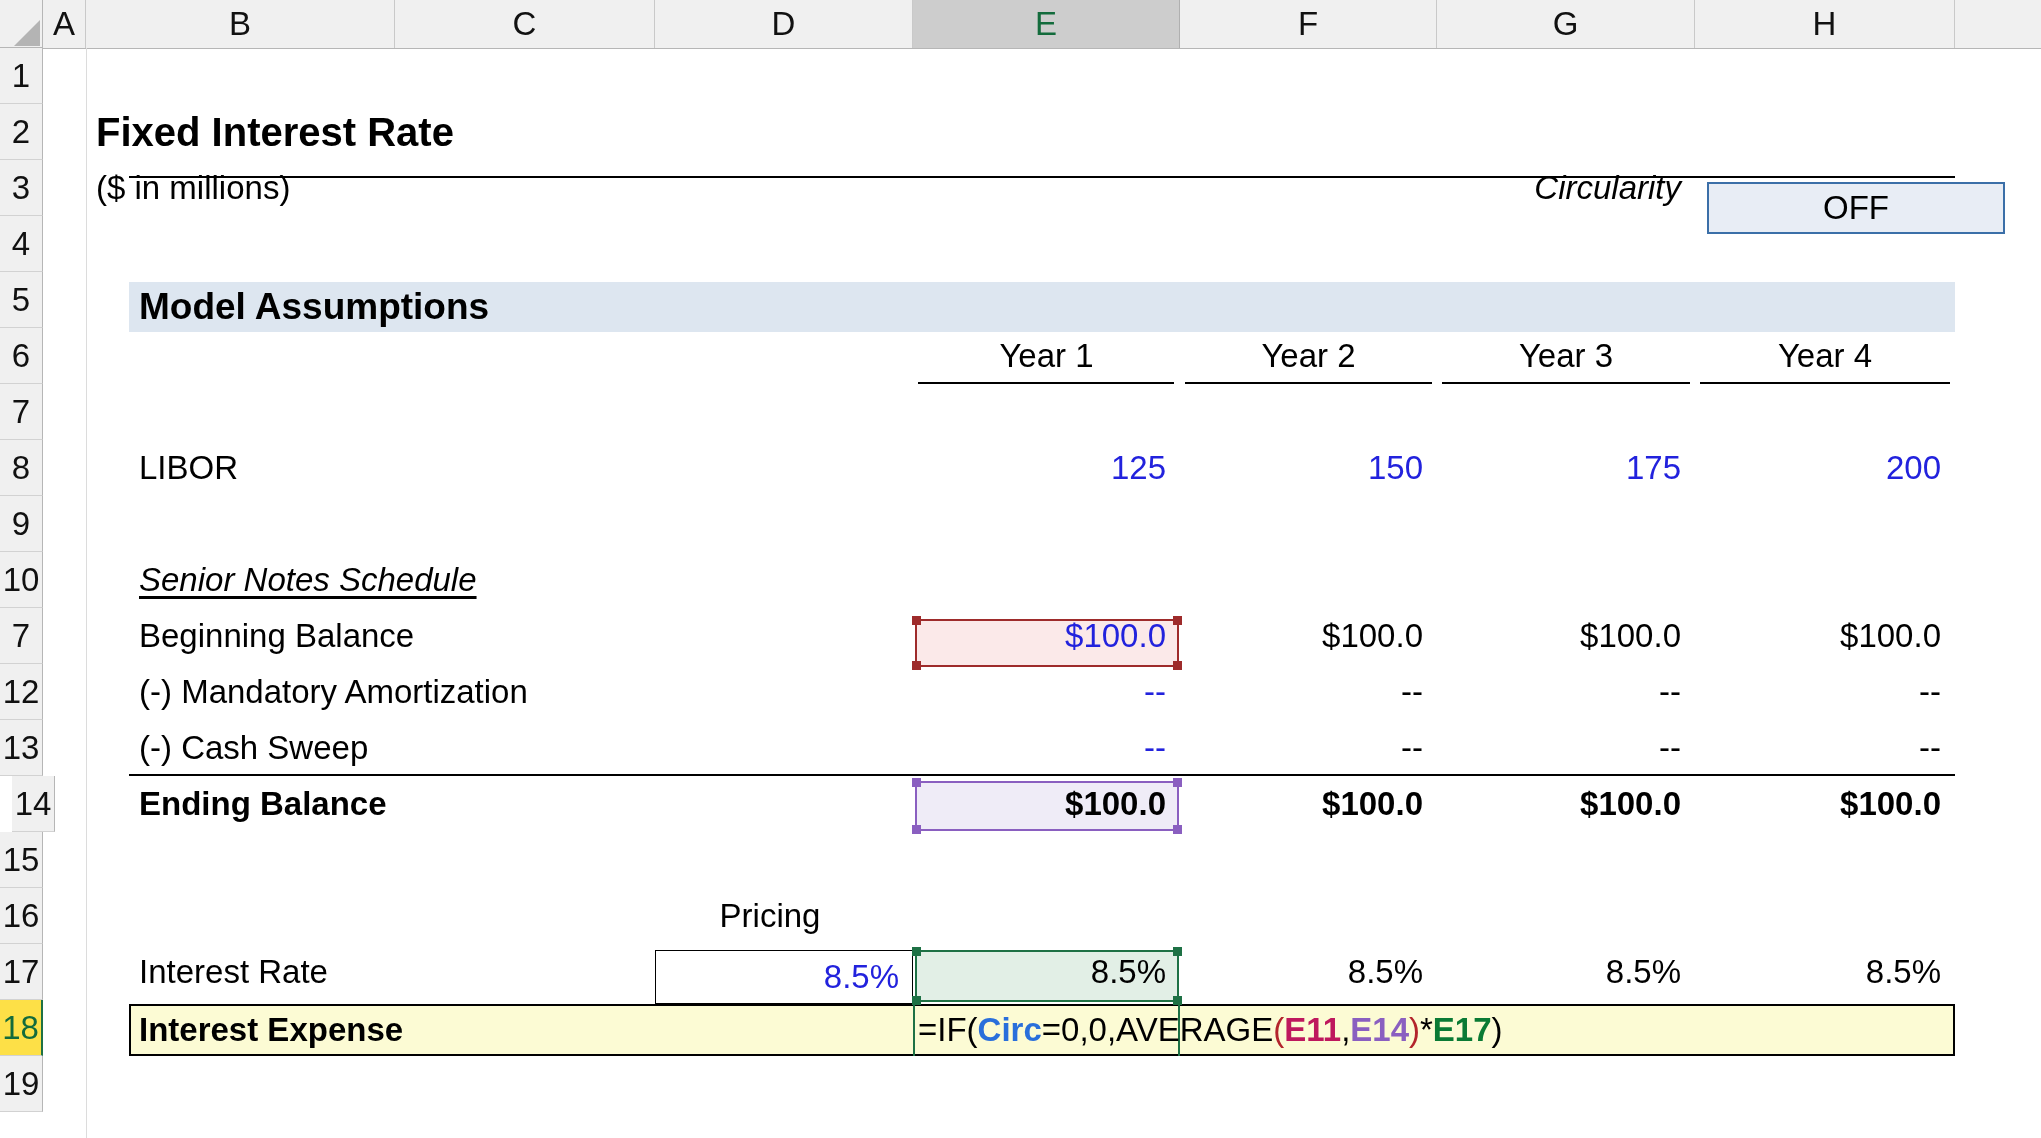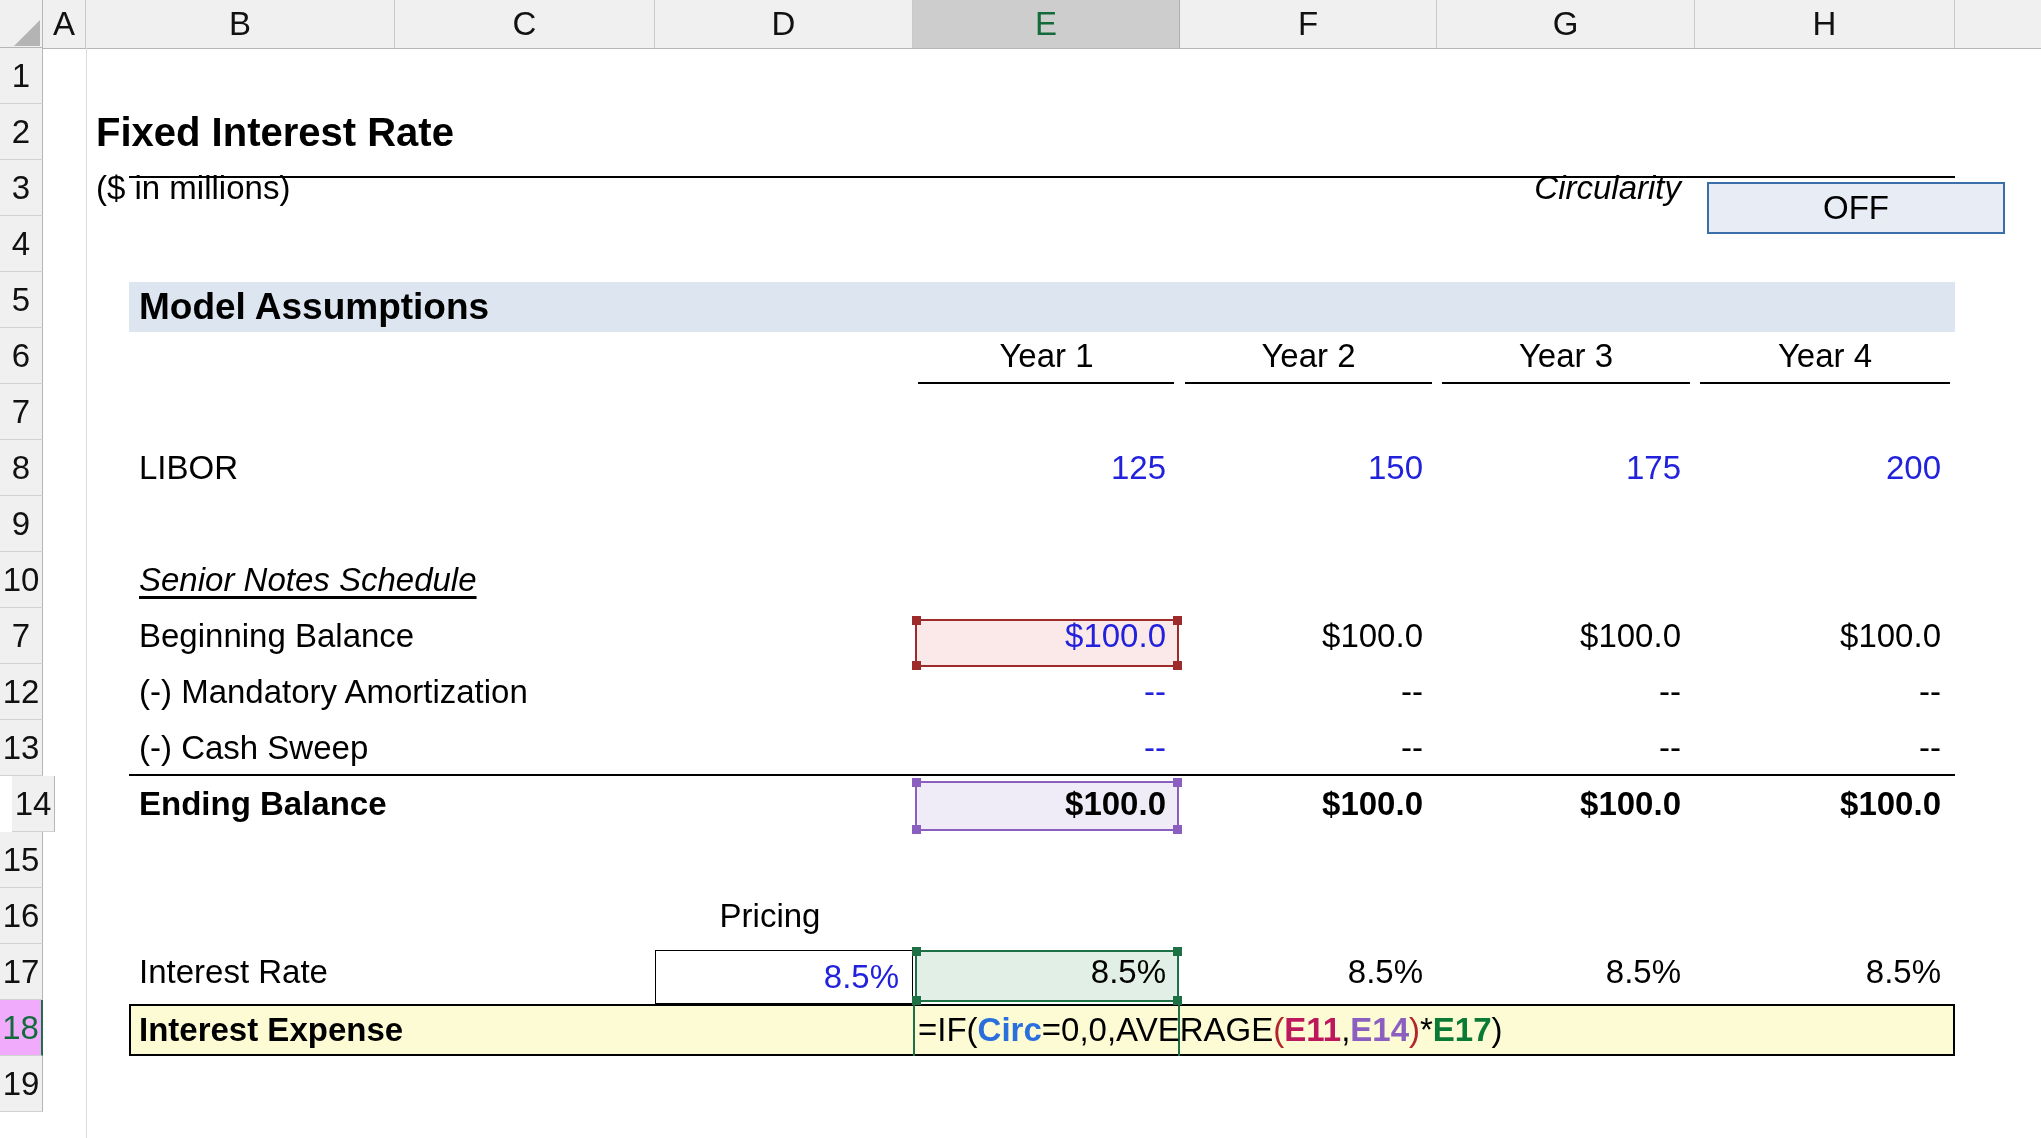--- a/index.html
+++ b/index.html
@@ -18,21 +18,21 @@
 
   .cornerbox{position:absolute;left:0;top:0;width:43px;height:48px;background:#f0f0f0;
              border-right:1px solid #b6b6b6;border-bottom:1px solid #b6b6b6;
              box-sizing:border-box;overflow:hidden;}
   .cornertri{position:absolute;right:2px;bottom:1px;width:0;height:0;
              border-left:26px solid transparent;border-bottom:26px solid #b4b4b4;}
 
   .rowhdr{position:absolute;left:0;width:43px;text-align:center;font-size:33px;
           color:#111;background:#f0f0f0;border-bottom:1px solid #d2d2d2;
           border-right:1px solid #b6b6b6;box-sizing:border-box;}
-  .rowhdr.sel{background:#f0abfc;color:#136b3c;border-right:2px solid #1e7145;}
+  .rowhdr.sel{background:#fde047;color:#136b3c;border-right:2px solid #1e7145;}
 
   .gridline-v{position:absolute;top:0;width:1px;background:#dcdcdc;}
 
   
   .cell{position:absolute;box-sizing:border-box;font-size:33px;color:#000;
         white-space:nowrap;display:flex;align-items:center;}
   .r{justify-content:flex-end;padding-right:14px;}
   .l{justify-content:flex-start;padding-left:10px;}
   .c{justify-content:center;}
   .b{font-weight:bold;}

